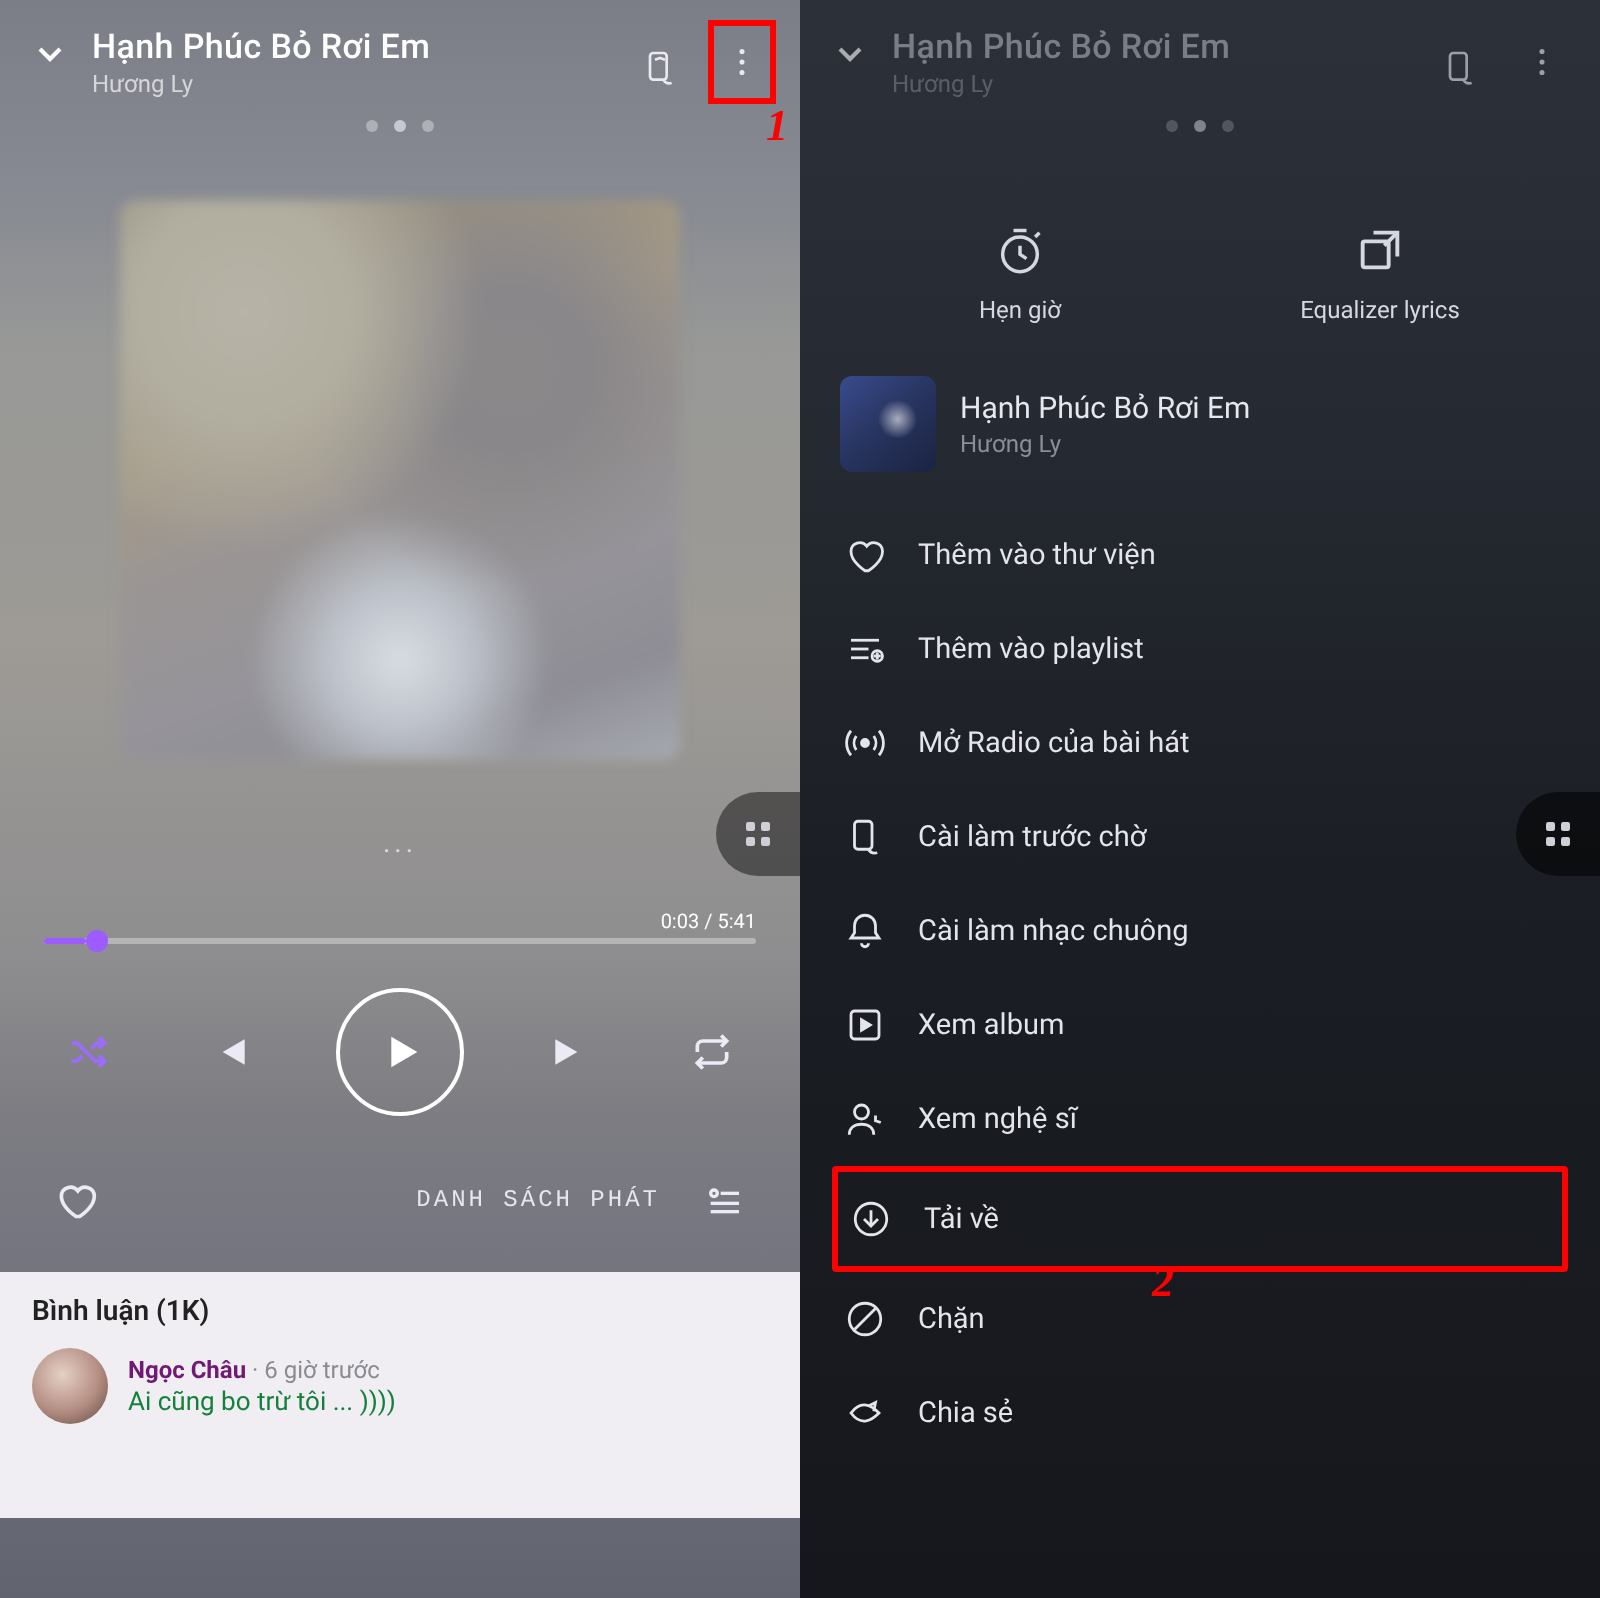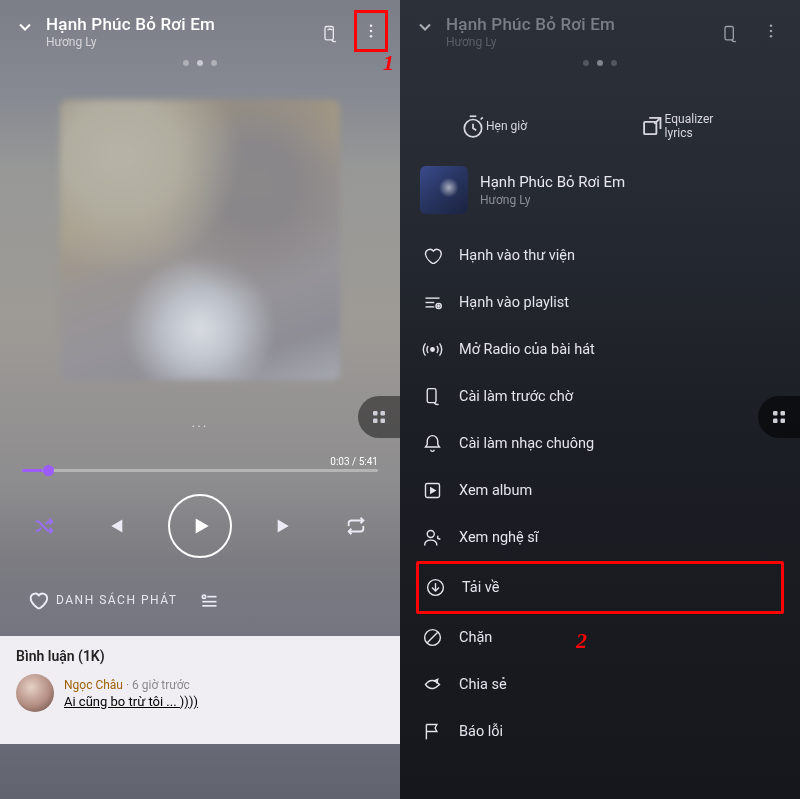--- a/index.html
+++ b/index.html
@@ -72,43 +72,43 @@
   }
   .lyrics-ellipsis { text-align:center; color:#d9d9e0; font-size:14px; margin-top:34px; letter-spacing:2px;}
   .progress-wrap { margin:26px 22px 0; }
   .time { color:#fff; font-size:10px; margin-bottom:2px;text-align:right; }
   .bar { height:3px; background:rgba(255,255,255,.35); border-radius:2px; position:relative;}
   .bar-fill { position:absolute;left:0;top:0;height:3px;width:6%;background:#9c5cff;border-radius:2px;}
   .bar-thumb { position:absolute; left:6%; top:-4px; width:11px;height:11px;border-radius:50%;background:#9c5cff;}
   .controls { display:flex;align-items:center;justify-content:space-between;margin:22px 26px 0;}
   .ctrl { width:36px;height:36px;display:flex;align-items:center;justify-content:center;color:#eceaf4;}
   .play { width:64px;height:64px;border:2.5px solid #fff;border-radius:50%;display:flex;align-items:center;justify-content:center;color:#fff;}
-  .second-row { display:flex;align-items:center;margin:24px 20px 0; color:#e7e6ee;}
+  .second-row { display:flex;align-items:center;justify-content:space-between;margin:24px 20px 0; color:#e7e6ee;font-family:Liberation Mono, monospace;}
   .playlist-label { font-size:12px; letter-spacing:1.5px;}
-  .comments { background:#f0eef2; margin:18px 0 0; padding:12px 16px 0; height:108px;}
+  .comments { background:#f0eef2; margin:18px 0 0; padding:12px 16px 0; height:123px;}
   .comments-title { font-size:14px; font-weight:600; color:#222;}
   .comment-row { display:flex;align-items:center;gap:10px;margin-top:10px;}
   .avatar { width:38px;height:38px;border-radius:50%;background:radial-gradient(circle at 40% 35%, #e6d0c6,#b38d82 55%, #5d4640 100%);}
   .comment-body { flex:1;}
   .comment-meta { font-size:12px; color:#8a8a92;}
-  .comment-text { font-size:13px; color:#000000; margin-top:2px;text-decoration:underline;}
+  .comment-text { font-size:13px; color:#15803d; margin-top:2px;}
   .shuffle-color { color:#9c6cff; }
 
   
   .panel-right {
     background: linear-gradient(180deg,#2c3139 0%, #262a32 25%, #1b1e24 55%, #15171c 100%);
     color:#cfcfd8;
   }
   .panel-right .hdr { opacity:.6; }
   .panel-right .song-title { color:#aeb0b8; }
   .panel-right .song-artist { color:#7b7d86; }
   .panel-right .dots-row { opacity:.55; }
   .panel-right .kebab-box { border:none; }
   .top-row { display:flex; justify-content:space-around; margin:46px 20px 0;}
-  .top-item { display:flex;flex-direction:row;align-items:center;color:#d7d7e0;font-size:12px; width:100px;}
+  .top-item { display:flex;flex-direction:column;align-items:center;gap:10px;color:#d7d7e0;font-size:12px; width:100px;}
   .top-item svg { width:26px;height:26px;}
   .mini-song { display:flex;align-items:center;gap:12px;margin:26px 20px 0;}
   .mini-art { width:48px;height:48px;border-radius:6px;
     background: linear-gradient(140deg,#3a4b8c,#27345f 50%, #1b2340 100%);
     position:relative; overflow:hidden;
   }
   .mini-art::after{content:"";position:absolute;inset:0;background:radial-gradient(circle at 60% 45%, rgba(255,255,255,.6) 0%, transparent 25%);}
   .mini-title { color:#e7e7ee; font-size:15px;}
   .mini-artist { color:#8c8e97; font-size:12px; margin-top:2px;}
   .menu { margin:18px 0 0;}
@@ -246,21 +246,21 @@
       </div>
     </div>
   </div>
 
   <div class="comments">
     <div class="comments-title">Bình luận (1K)</div>
     <div class="comment-row">
       <div class="avatar"></div>
       <div class="comment-body">
         <div class="comment-meta">
-          <span style="color:#a16207;font-weight:400">Ngọc Châu</span> · <span>6 giờ trước</span>
+          <span style="color:#701a75;font-weight:700">Ngọc Châu</span> · <span>6 giờ trước</span>
         </div>
         <div class="comment-text">Ai cũng bo trừ tôi ... ))))</div>
       </div>
     </div>
   </div>
 </div>
 
 <div class="panel panel-right">
   <div class="hdr">
     <div class="chev-down">
@@ -322,32 +322,32 @@
       <div class="mini-title">Hạnh Phúc Bỏ Rơi Em</div>
       <div class="mini-artist">Hương Ly</div>
     </div>
   </div>
 
   <div class="menu">
     <div class="menu-item">
       <svg viewBox="0 0 24 24" fill="none" stroke="currentColor" stroke-width="1.6">
           <path d="M12 21s-8-5-8-11a5 5 0 019-3 5 5 0 019 3c0 6-8 11-8 11z"></path>
         </svg>
-      <span>Hạnh vào thư viện</span>
+      <span>Thêm vào thư viện</span>
     </div>
     <div class="menu-item">
       <svg viewBox="0 0 24 24" fill="none" stroke="currentColor" stroke-width="1.6">
           <line x1="4" y1="7" x2="20" y2="7"></line>
           <line x1="4" y1="12" x2="14" y2="12"></line>
           <line x1="4" y1="17" x2="14" y2="17"></line>
           <circle cx="19" cy="16" r="3"></circle>
           <line x1="19" y1="14" x2="19" y2="18"></line>
           <line x1="17" y1="16" x2="21" y2="16"></line>
         </svg>
-      <span>Hạnh vào playlist</span>
+      <span>Thêm vào playlist</span>
     </div>
     <div class="menu-item">
       <svg viewBox="0 0 24 24" fill="none" stroke="currentColor" stroke-width="1.6">
           <circle cx="12" cy="12" r="2" fill="currentColor"></circle>
           <path d="M7 8a7 7 0 000 8"></path>
           <path d="M17 8a7 7 0 010 8"></path>
           <path d="M4 5a11 11 0 000 14"></path>
           <path d="M20 5a11 11 0 010 14"></path>
         </svg>
       <span>Mở Radio của bài hát</span>
@@ -398,27 +398,20 @@
         </svg>
       <span>Chặn</span>
     </div>
     <div class="menu-item">
       <svg viewBox="0 0 24 24" fill="none" stroke="currentColor" stroke-width="1.6">
           <path d="M4 12c6-8 12-4 16 0-4 4-10 8-16 0z"></path>
           <path d="M14 8l4-2-1 5"></path>
         </svg>
       <span>Chia sẻ</span>
     </div>
-    <div class="menu-item">
-      <svg viewBox="0 0 24 24" fill="none" stroke="currentColor" stroke-width="1.6">
-          <path d="M5 4v17"></path>
-          <path d="M5 4h12l-2 4 2 4H5"></path>
-        </svg>
-      <span>Báo lỗi</span>
-    </div>
   </div>
 
   <div class="annot2">2</div>
 
   <div class="grid-btn">
     <svg viewBox="0 0 24 24" width="18" height="18" fill="currentColor">
         <rect x="4" y="4" width="6" height="6" rx="1.5"></rect>
         <rect x="14" y="4" width="6" height="6" rx="1.5"></rect>
         <rect x="4" y="14" width="6" height="6" rx="1.5"></rect>
         <rect x="14" y="14" width="6" height="6" rx="1.5"></rect>

